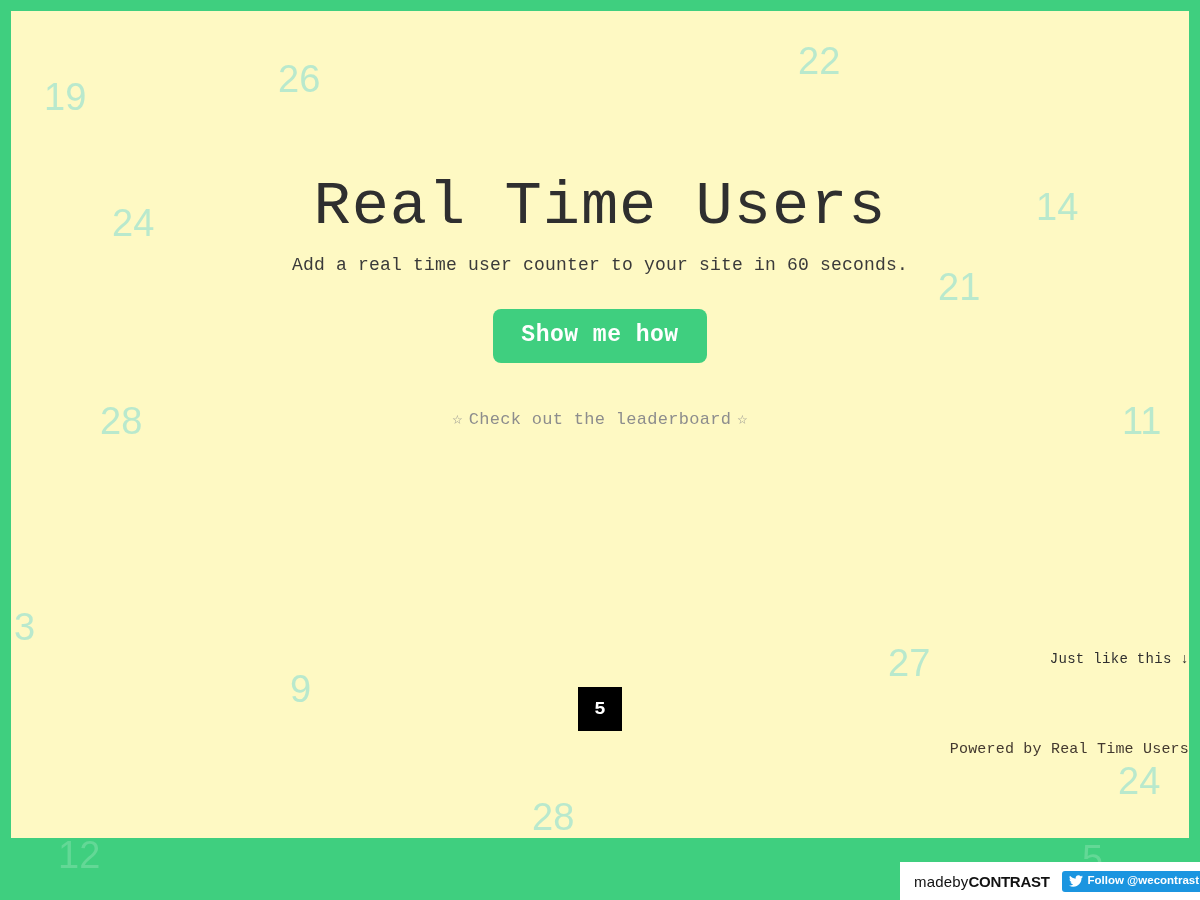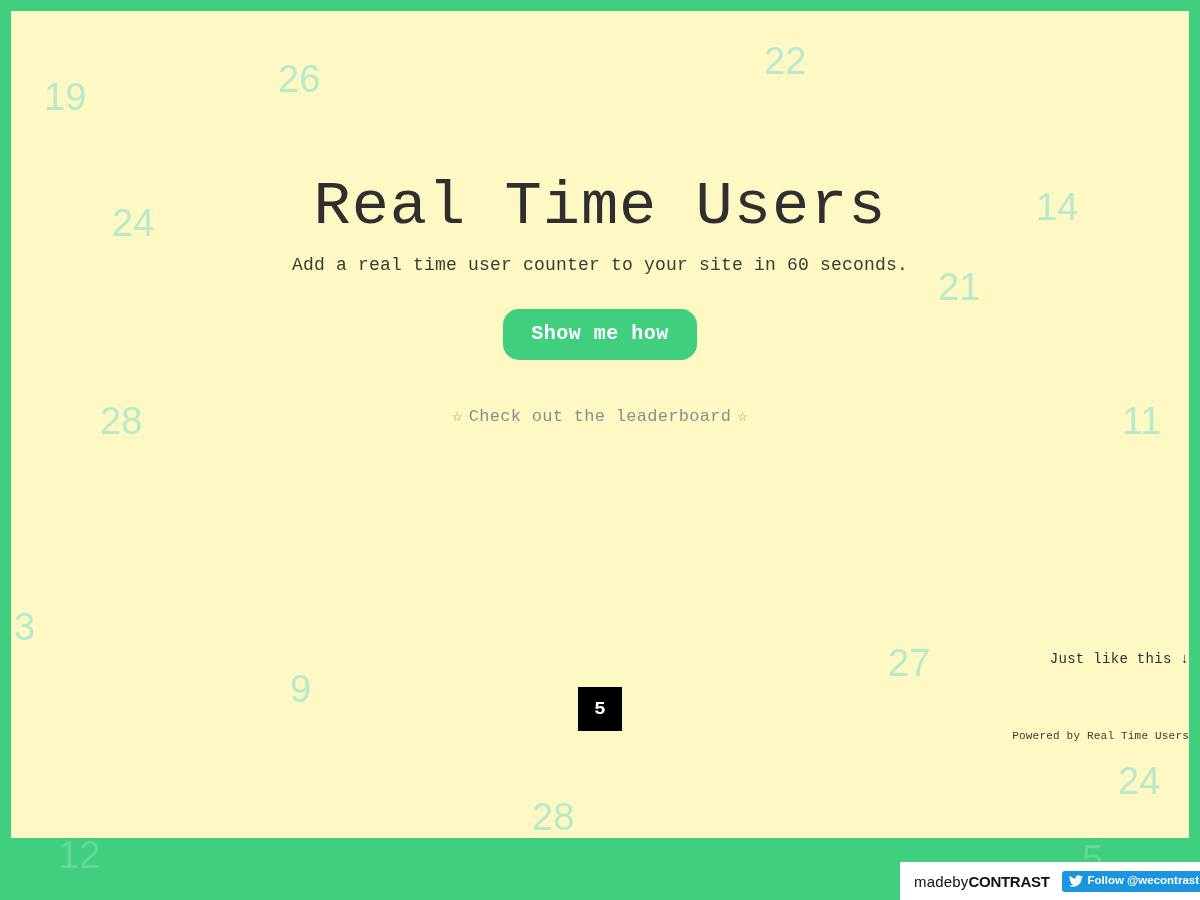--- a/index.html
+++ b/index.html
@@ -85,23 +85,23 @@
     letter-spacing: 0.2px;
   }
 
   #cta-button {
     display: inline-block;
     margin-top: 34px;
     padding: 15px 28px 16px 28px;
     background: #3fcf7f;
     color: #ffffff;
     border: none;
-    border-radius: 16px;
-    font-family: "Liberation Mono", "DejaVu Sans Mono", monospace;
-    font-size: 20px;
+    border-radius: 8px;
+    font-family: "Liberation Mono", "DejaVu Sans Mono", monospace;
+    font-size: 23px;
     font-weight: 700;
     letter-spacing: 0.5px;
     cursor: pointer;
     text-decoration: none;
     line-height: 1;
   }
 
   #leaderboard-link {
     display: inline-block;
     margin-top: 45px;
@@ -141,22 +141,23 @@
     font-family: "Liberation Mono", "DejaVu Sans Mono", monospace;
     font-size: 19px;
     font-weight: 700;
     display: flex;
     align-items: center;
     justify-content: center;
     line-height: 1;
   }
 
   #powered-by {
-    font-family: "Liberation Mono", "DejaVu Sans Mono", monospace;
-    font-size: 11px;
+    margin-top: 11px;
+    font-family: "Liberation Mono", "DejaVu Sans Mono", monospace;
+    font-size: 15px;
     color: #43392f;
     letter-spacing: 0.2px;
     line-height: 1;
   }
 
   
   #attribution-bar {
     position: absolute;
     right: 0;
     bottom: 0;
@@ -227,21 +228,21 @@
       <div id="counter-badge">5</div>
 
       <div id="powered-by">Powered by Real Time Users</div>
     </div>
 
   </div>
 
   <div id="floating-numbers">
       <div class="floating-number" style="left: 44px; top: 78px; font-size: 38px;">19</div>
       <div class="floating-number" style="left: 278px; top: 60px; font-size: 38px;">26</div>
-      <div class="floating-number" style="left: 764px; top: 42px; font-size: 38px;">22</div>
+      <div class="floating-number" style="left: 798px; top: 42px; font-size: 38px;">22</div>
       <div class="floating-number" style="left: 112px; top: 204px; font-size: 38px;">24</div>
       <div class="floating-number" style="left: 1036px; top: 188px; font-size: 38px;">14</div>
       <div class="floating-number" style="left: 938px; top: 268px; font-size: 38px;">21</div>
       <div class="floating-number" style="left: 100px; top: 402px; font-size: 38px;">28</div>
       <div class="floating-number" style="left: 1122px; top: 402px; font-size: 38px;">11</div>
       <div class="floating-number" style="left: 14px; top: 608px; font-size: 38px;">3</div>
       <div class="floating-number" style="left: 290px; top: 670px; font-size: 38px;">9</div>
       <div class="floating-number" style="left: 888px; top: 644px; font-size: 38px; text-align: center;">27</div>
       <div class="floating-number" style="left: 1118px; top: 762px; font-size: 38px;">24</div>
       <div class="floating-number" style="left: 532px; top: 798px; font-size: 38px;">28</div>

